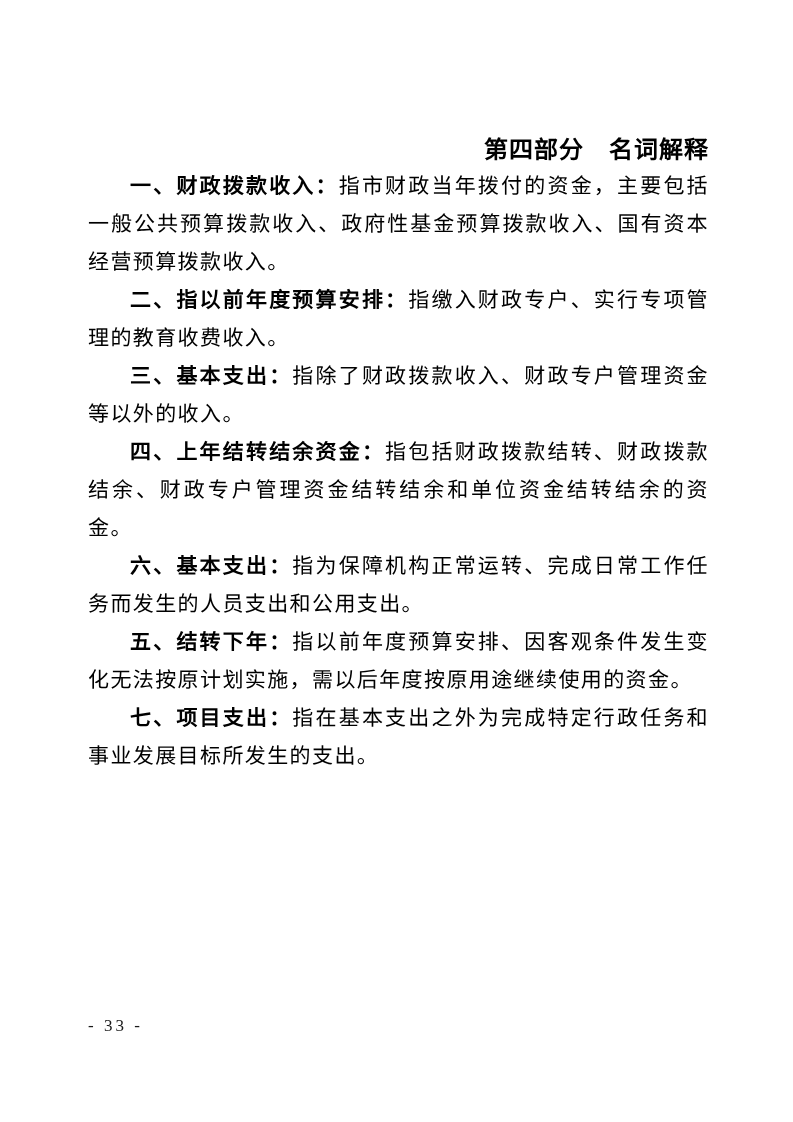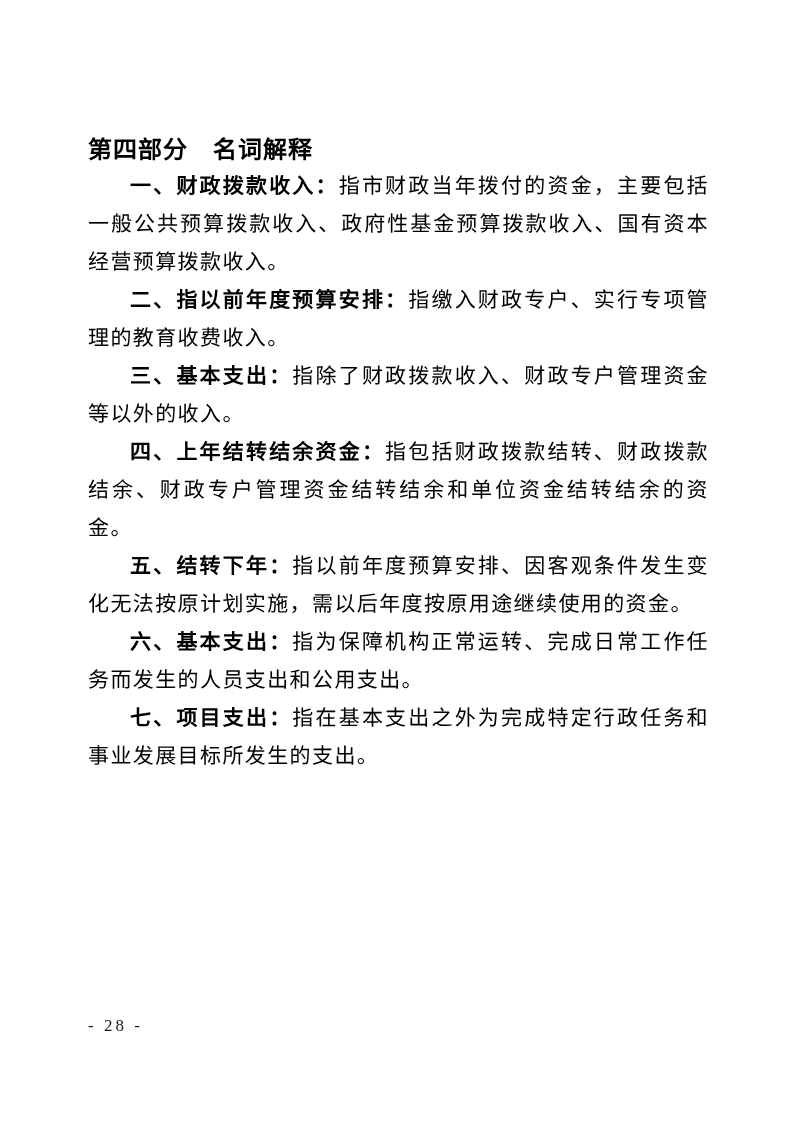--- a/index.html
+++ b/index.html
@@ -16,21 +16,21 @@
     background: #ffffff;
     color: #000000;
     box-sizing: border-box;
     padding: 0 84px 0 88px;
     overflow: hidden;
     font-family: "Liberation Serif", "DejaVu Serif", serif;
   }
   .doc-title {
     margin: 0;
     padding-top: 133px;
-    text-align: left;
+    text-align: right;
     font-family: "Liberation Sans", "DejaVu Sans", sans-serif;
     font-weight: bold;
     font-size: 24px;
     line-height: 34px;
     letter-spacing: 1px;
     color: #000000;
   }
   .definitions {
   }
   .para {
@@ -69,22 +69,22 @@
 
   <div class="definitions">
   <p class="para"><b class="term">一、财政拨款收入：</b><span class="def">指市财政当年拨付的资金，主要包括一般公共预算拨款收入、政府性基金预算拨款收入、国有资本经营预算拨款收入。</span></p>
 
   <p class="para"><b class="term">二、指以前年度预算安排：</b><span class="def">指缴入财政专户、实行专项管理的教育收费收入。</span></p>
 
   <p class="para"><b class="term">三、基本支出：</b><span class="def">指除了财政拨款收入、财政专户管理资金等以外的收入。</span></p>
 
   <p class="para"><b class="term">四、上年结转结余资金：</b><span class="def">指包括财政拨款结转、财政拨款结余、财政专户管理资金结转结余和单位资金结转结余的资金。</span></p>
 
+  <p class="para"><b class="term">六、基本支出：</b><span class="def">指为保障机构正常运转、完成日常工作任务而发生的人员支出和公用支出。</span></p>
+
   <p class="para"><b class="term">五、结转下年：</b><span class="def">指以前年度预算安排、因客观条件发生变化无法按原计划实施，需以后年度按原用途继续使用的资金。</span></p>
-
-  <p class="para"><b class="term">六、基本支出：</b><span class="def">指为保障机构正常运转、完成日常工作任务而发生的人员支出和公用支出。</span></p>
 
   <p class="para"><b class="term">七、项目支出：</b><span class="def">指在基本支出之外为完成特定行政任务和事业发展目标所发生的支出。</span></p>
 
 </div>
 
-  <div class="page-number">- 28 -</div>
+  <div class="page-number">- 33 -</div>
 </div>
 
 </body></html>

